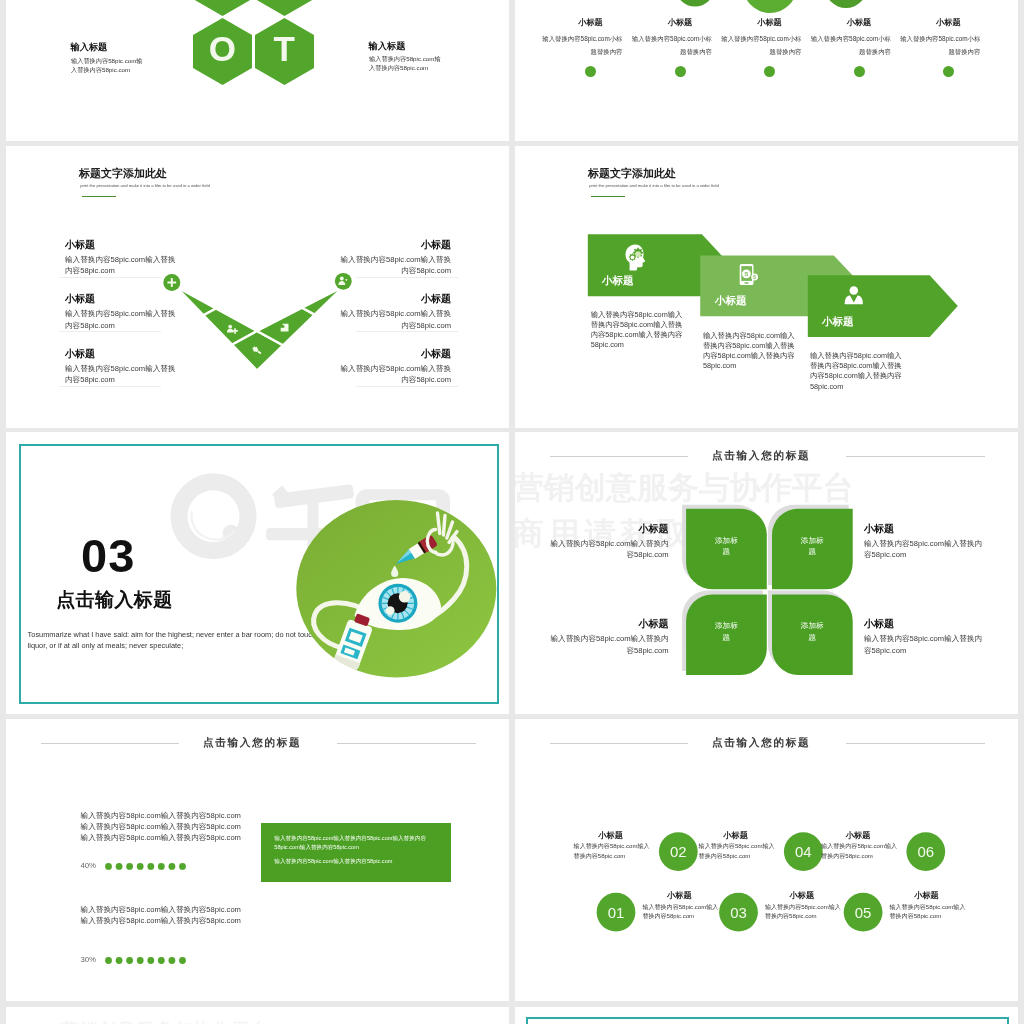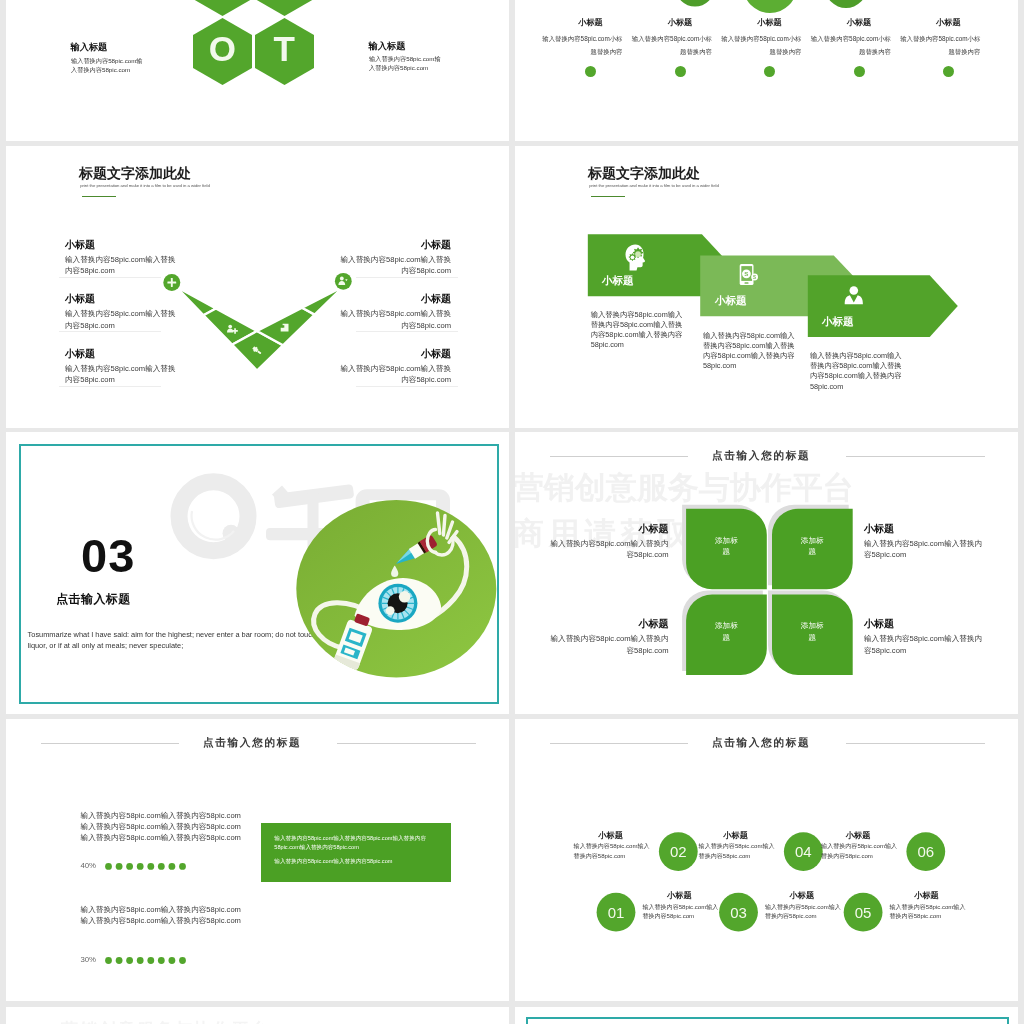--- a/index.html
+++ b/index.html
@@ -8,21 +8,21 @@
   .grid{position:relative;width:1024px;height:1024px;}
   .slide{position:absolute;width:503px;height:282px;background:#fff;overflow:hidden;}
   .abs{position:absolute;}
   .sect-title{position:absolute;left:0;right:10.7px;text-align:center;
      font-size:10.6px;font-weight:bold;color:#3a3a3a;letter-spacing:1.7px;
      line-height:11px;}
   .sect-rule{position:absolute;top:27px;height:1px;background:#cfcfcf;}
   .minititle{font-size:10px;font-weight:bold;color:#111;letter-spacing:0px;line-height:10px;}
   .minibody{font-size:7.6px;color:#3a3a3a;line-height:11.7px;}
   .wm{position:absolute;pointer-events:none;}
-  .bigtitle{font-size:14px;font-weight:bold;color:#1d1d1d;letter-spacing:0px;line-height:11px;}
+  .bigtitle{font-size:11px;font-weight:bold;color:#1d1d1d;letter-spacing:0px;line-height:11px;}
   .subtitle{font-size:4.3px;color:#555;letter-spacing:-0.05px;line-height:5px;}
   .gline{height:1.3px;background:#4c8a2e;}
 </style>
 </head>
 <body>
 
 <div class="grid">
 
   <div class="slide" style="left:6px;top:-141px">
     <svg class="abs" style="left:180px;top:74px" width="140" height="160" viewBox="0 0 140 160">
@@ -209,21 +209,21 @@
 
         <path d="M242.8,27.5 l22,14 l-5,7 l-17,-11 l-17,11 l-5,-7 z"></path>
         <path d="M242.8,43.5 l18,11.5 l-4.5,6.5 l-13.5,-8.8 l-13.5,8.8 l-4.5,-6.5 z"></path>
         <path d="M242.8,59.5 l14,9 l-4,6 l-10,-6.5 l-10,6.5 l-4,-6 z"></path>
       </g>
     </svg>
 
     <div class="abs" style="left:12.5px;top:11.9px;width:476.5px;height:255.7px;border:2px solid #2eaaa8"></div>
 
     <div class="abs" style="left:75px;top:100px;font-size:47px;font-weight:bold;color:#111;letter-spacing:1px;line-height:47px">03</div>
-    <div class="abs" style="left:50.2px;top:158.5px;font-size:12px;font-weight:bold;color:#111;letter-spacing:0.4px;line-height:17px">点击输入标题</div>
+    <div class="abs" style="left:50.2px;top:158.5px;font-size:19px;font-weight:bold;color:#111;letter-spacing:0.4px;line-height:17px">点击输入标题</div>
     <div class="abs" style="left:21.6px;top:197px;width:292px;font-size:7.4px;color:#333;line-height:11px">Tosummarize what I have said: aim for the highest; never enter a bar room; do not touch liquor, or if at all only at meals; never speculate;</div>
 
     <svg class="abs" style="left:285px;top:62px" width="215" height="195" viewBox="0 0 215 195">
       <defs>
         <linearGradient id="grnball" x1="0.1" y1="0" x2="0.9" y2="1">
           <stop offset="0" stop-color="#7aae34"></stop>
           <stop offset="1" stop-color="#8dc641"></stop>
         </linearGradient>
         <clipPath id="ballclip">
             <ellipse cx="105.3" cy="94.8" rx="100" ry="88.7"></ellipse>

